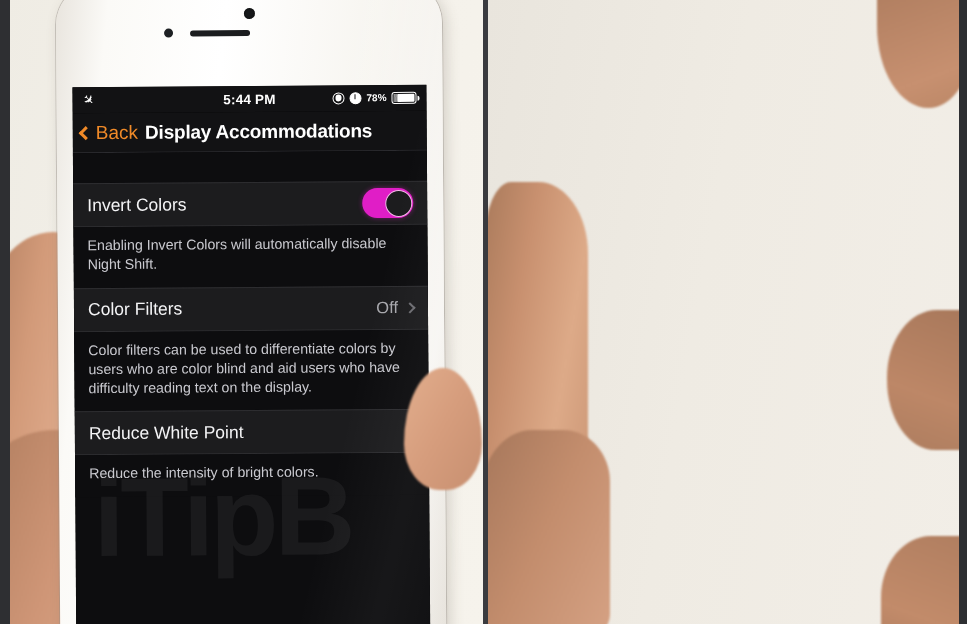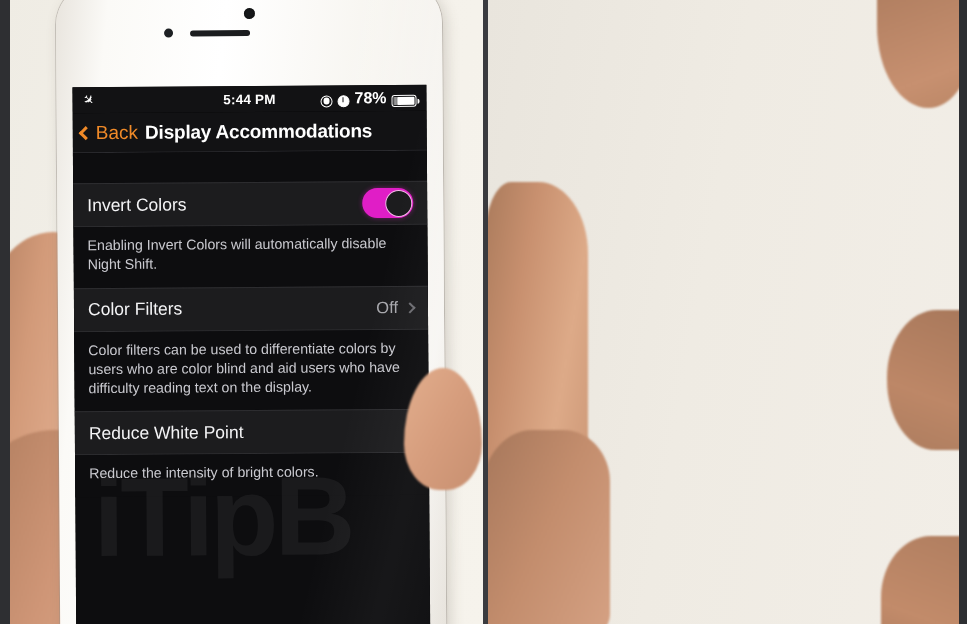--- a/index.html
+++ b/index.html
@@ -120,22 +120,22 @@
     padding: 0 10px;
     color: #fff;
   }
   .sb-left { display: flex; align-items: center; gap: 6px; }
   .sb-center {
     position: absolute; left: 0; right: 0; text-align: center;
     font-size: 13.5px; font-weight: bold; letter-spacing: .2px;
     pointer-events: none;
   }
   .sb-right {
-    margin-left: auto; display: flex; align-items: flex-end; gap: 5px;
-    font-size: 16px; font-weight: bold; z-index: 2;
+    margin-left: auto; display: flex; align-items: flex-start; gap: 5px;
+    font-size: 10px; font-weight: bold; z-index: 2;
   }
   .icon-plane { font-size: 13px; line-height: 1; display: inline-block; transform: rotate(45deg) translateY(-1px); }
   .icon-circ {
     width: 12px; height: 12px; border-radius: 50%;
     border: 1.6px solid #fff; display: inline-block; position: relative;
   }
   .icon-circ.dnd::after {
     content: ""; position: absolute; left: 1.6px; top: 1.2px;
     width: 6.5px; height: 6.5px; border-radius: 50%;
     background: #fff;

